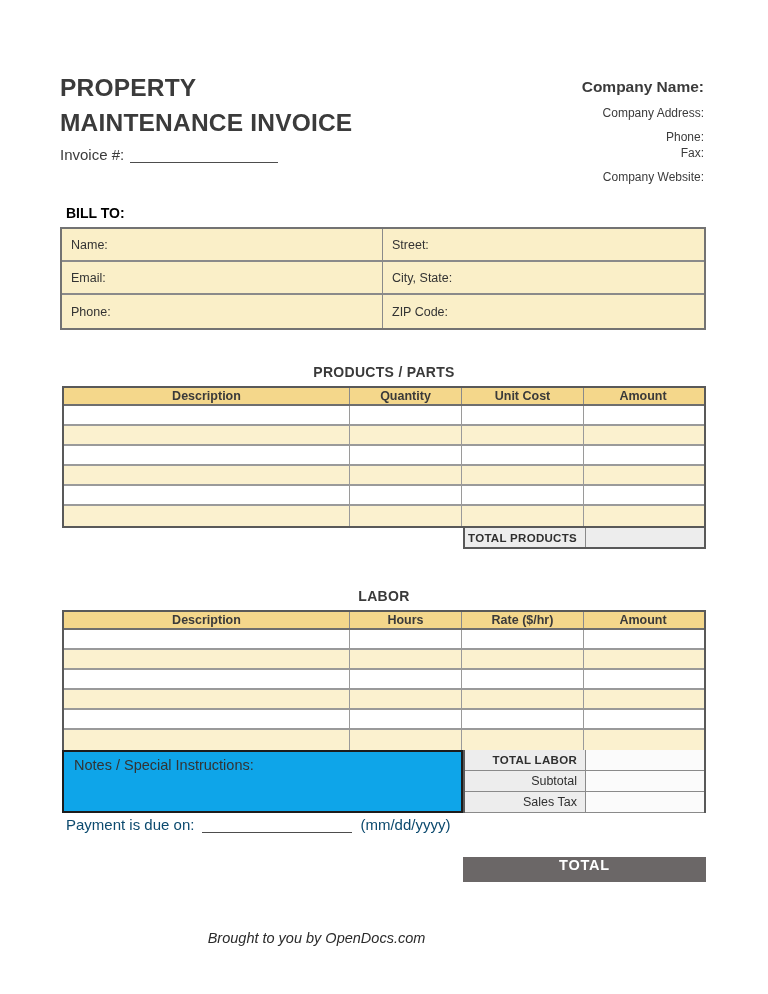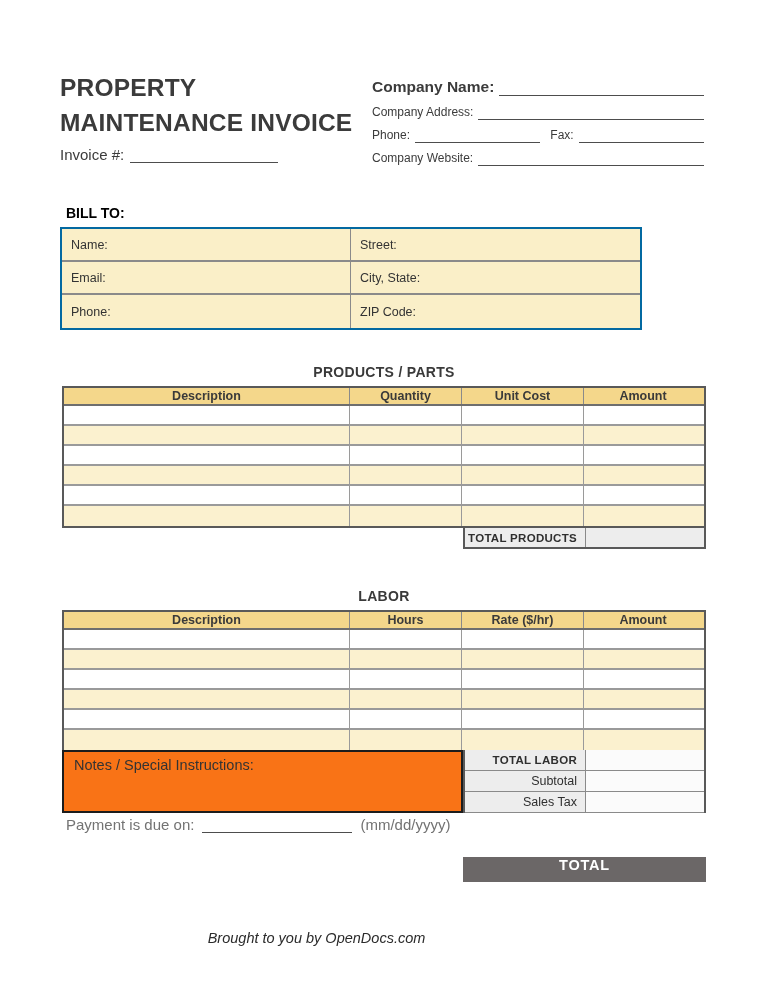--- a/index.html
+++ b/index.html
@@ -30,37 +30,37 @@
     display: inline-block; border-bottom: 1.5px solid #4d4d4d;
     height: 16px; margin-left: 6px;
   }
   .invoice-line .fill-line { width: 148px; }
 
   .company-block {
     position: absolute; left: 372px; top: 77px; width: 332px;
   }
   .company-row {
     display: flex; align-items: flex-end; margin-bottom: 8px;
-    font-size: 12px; line-height: 15px; white-space: nowrap;
+    font-size: 12px; line-height: 15px; white-space: nowrap; flex-direction: column;
   }
   .company-row .line {
     flex: 1; border-bottom: 1.2px solid #4d4d4d; height: 13px; margin-left: 5px;
   }
   .company-row.name-row { font-size: 15.5px; font-weight: bold; line-height: 19px; margin-bottom: 9px; }
   .company-row.name-row .line { border-bottom-width: 1.5px; height: 15px; }
   .company-row .second-label { margin-left: 10px; }
 
   
   .section-label {
     position: absolute; font-weight: bold; font-size: 14px; color: #000000;
   }
   .billto-label { left: 66px; top: 205px; }
   .billto-table {
-    position: absolute; left: 60px; top: 227px; width: 582px;
-    border: 2px solid #0369a1; background: var(--beige, #faefc8);
+    position: absolute; left: 60px; top: 227px; width: 646px;
+    border: 2px solid #737373; background: var(--beige, #faefc8);
   }
   .billto-row {
     display: grid; grid-template-columns: 1fr 1fr; height: 33px;
     border-bottom: 2px solid #8a8a8a;
   }
   .billto-row:last-child { border-bottom: none; }
   .billto-cell {
     display: flex; align-items: center; padding-left: 9px;
     font-size: 12.5px; color: #333333;
     border-right: 1.5px solid #8a8a8a;
@@ -126,34 +126,34 @@
     display: flex; align-items: center; justify-content: flex-end;
     padding-right: 8px; color: #2f2f2f;
     border-right: 1.5px solid #8a8a8a;
   }
   .labor-totals .t-label.bold { font-size: 11.5px; font-weight: bold; letter-spacing: 0.3px; padding-left: 20px; }
   .labor-totals .t-label.plain { font-size: 12.5px; font-weight: normal; }
   .labor-totals .t-amount { background: #fbfbfb; }
 
   .notes-box {
     position: absolute; left: 62px; top: 750px; width: 401px; height: 63px;
-    background: #f97316; border: 2px solid #1c1c1c;
+    background: #0ea5e9; border: 2px solid #1c1c1c;
     padding: 5px 10px; font-size: 14.5px; color: #333333;
   }
 
   .total-bar {
     position: absolute; left: 463px; top: 813px; width: 243px; height: 25px;
     background: var(--dark-bar, #6b6767);
     display: flex; align-items: flex-start; justify-content: center;
     color: #ffffff; font-weight: bold; font-size: 14.5px; letter-spacing: 0.8px; margin-top: 44px;
   }
 
   .payment-line {
     position: absolute; left: 66px; top: 816px;
-    font-size: 15px; display: flex; align-items: flex-end; color: #737373;
+    font-size: 15px; display: flex; align-items: flex-end; color: #0c4a6e;
   }
   .payment-line .fill-line { width: 150px; margin: 0 8px 0 8px; }
 
   .footer-note {
     position: absolute; left: 0; top: 930px; width: 633px; text-align: center;
     font-style: italic; font-size: 14.5px; color: #2b2b2b;
   }
 </style>
 </head>
 <body>

